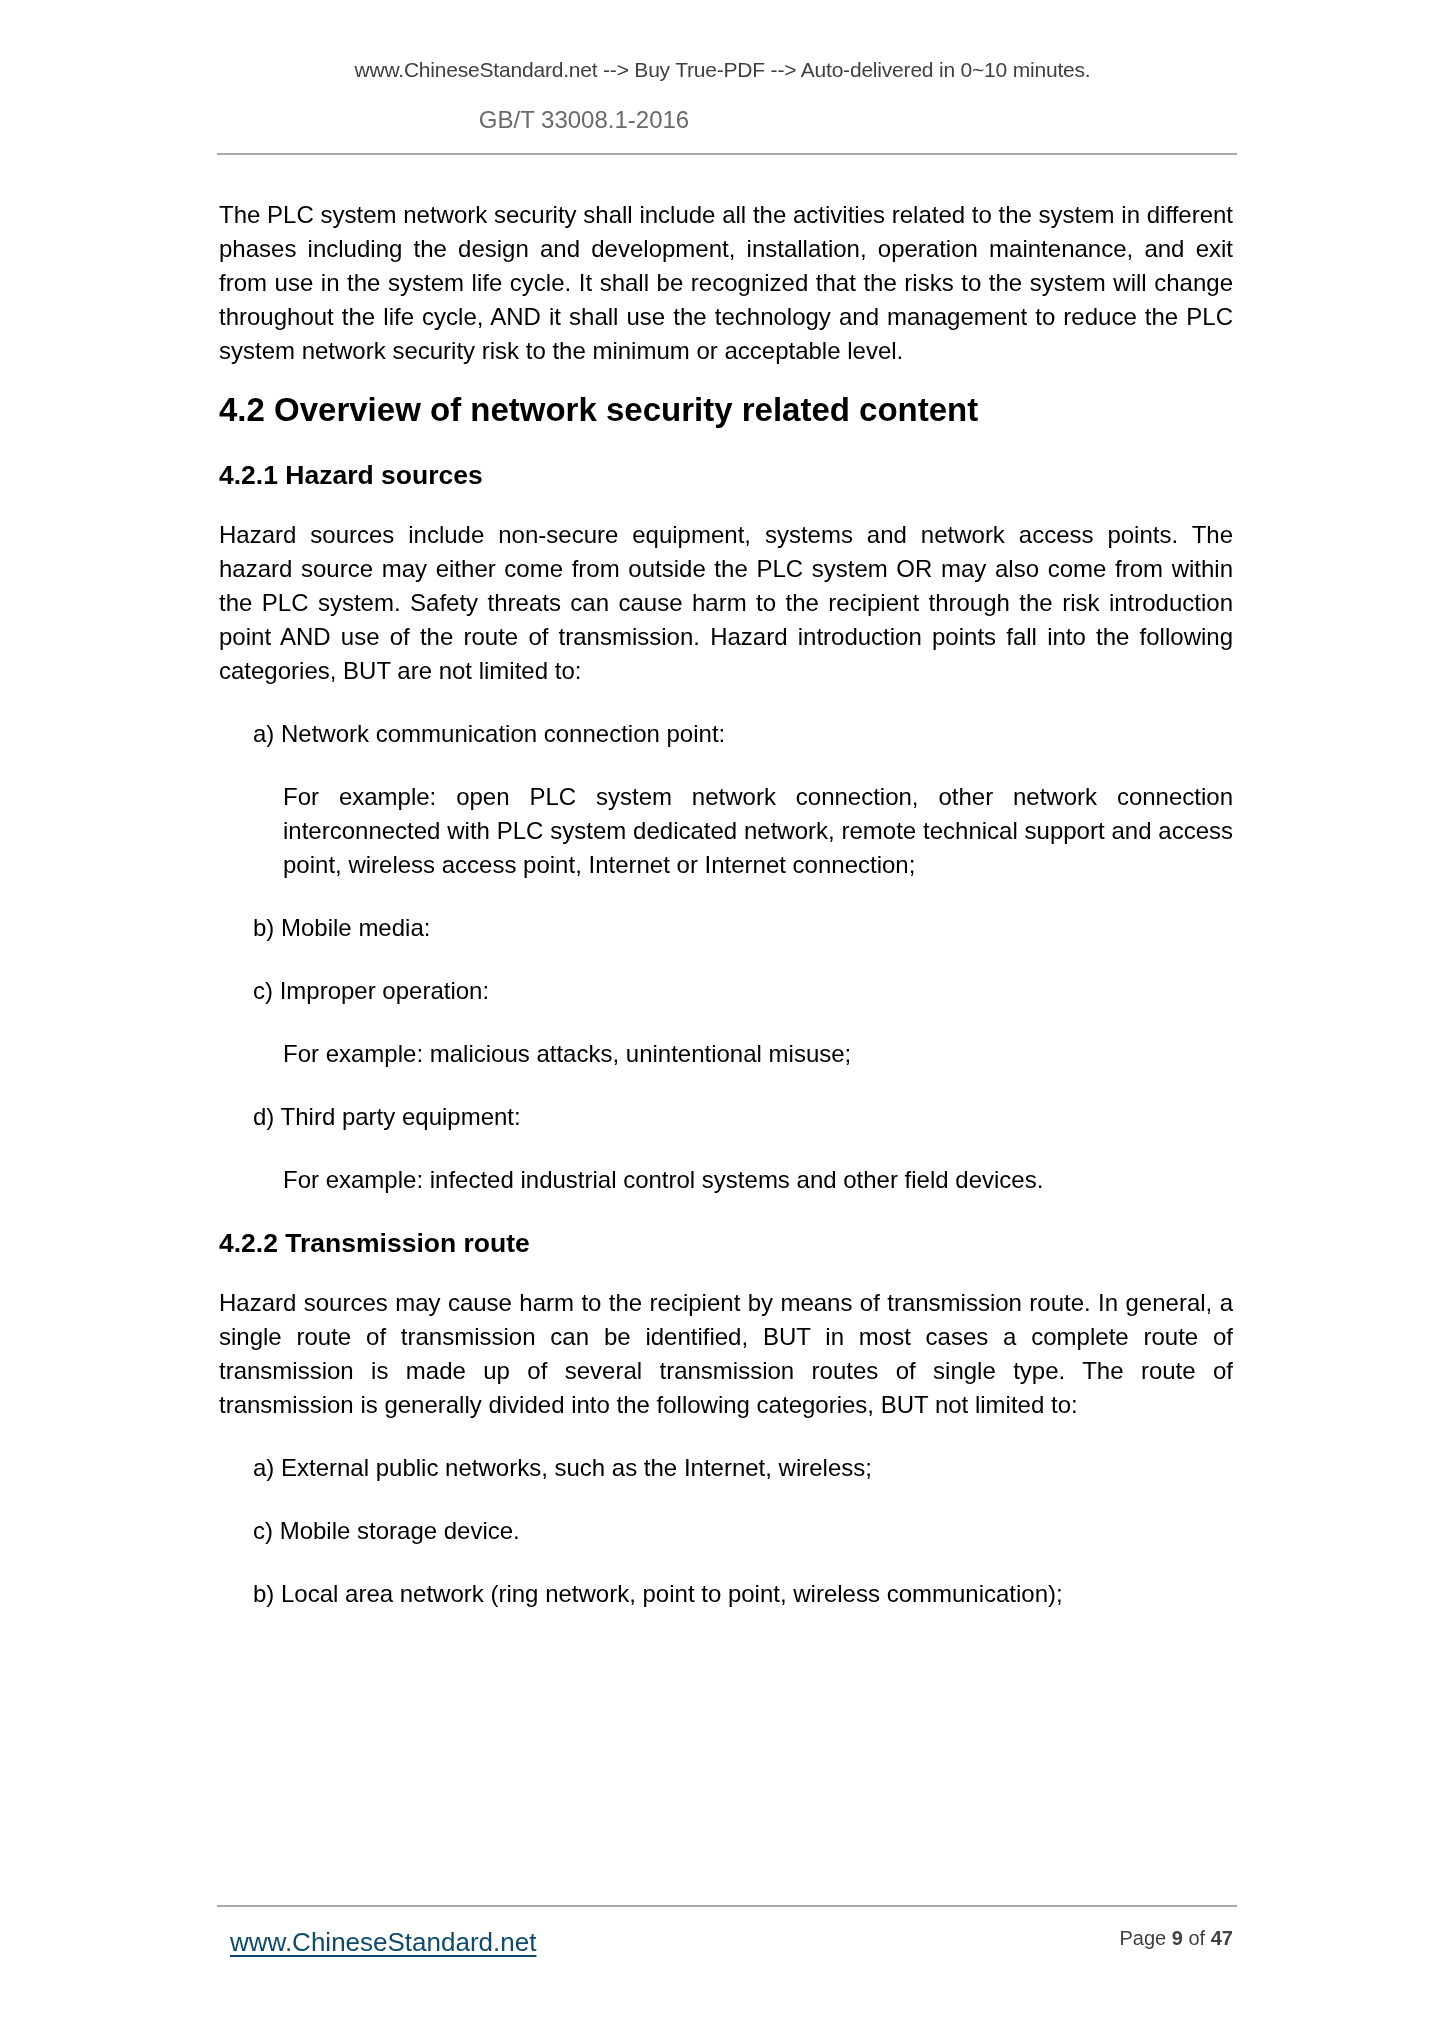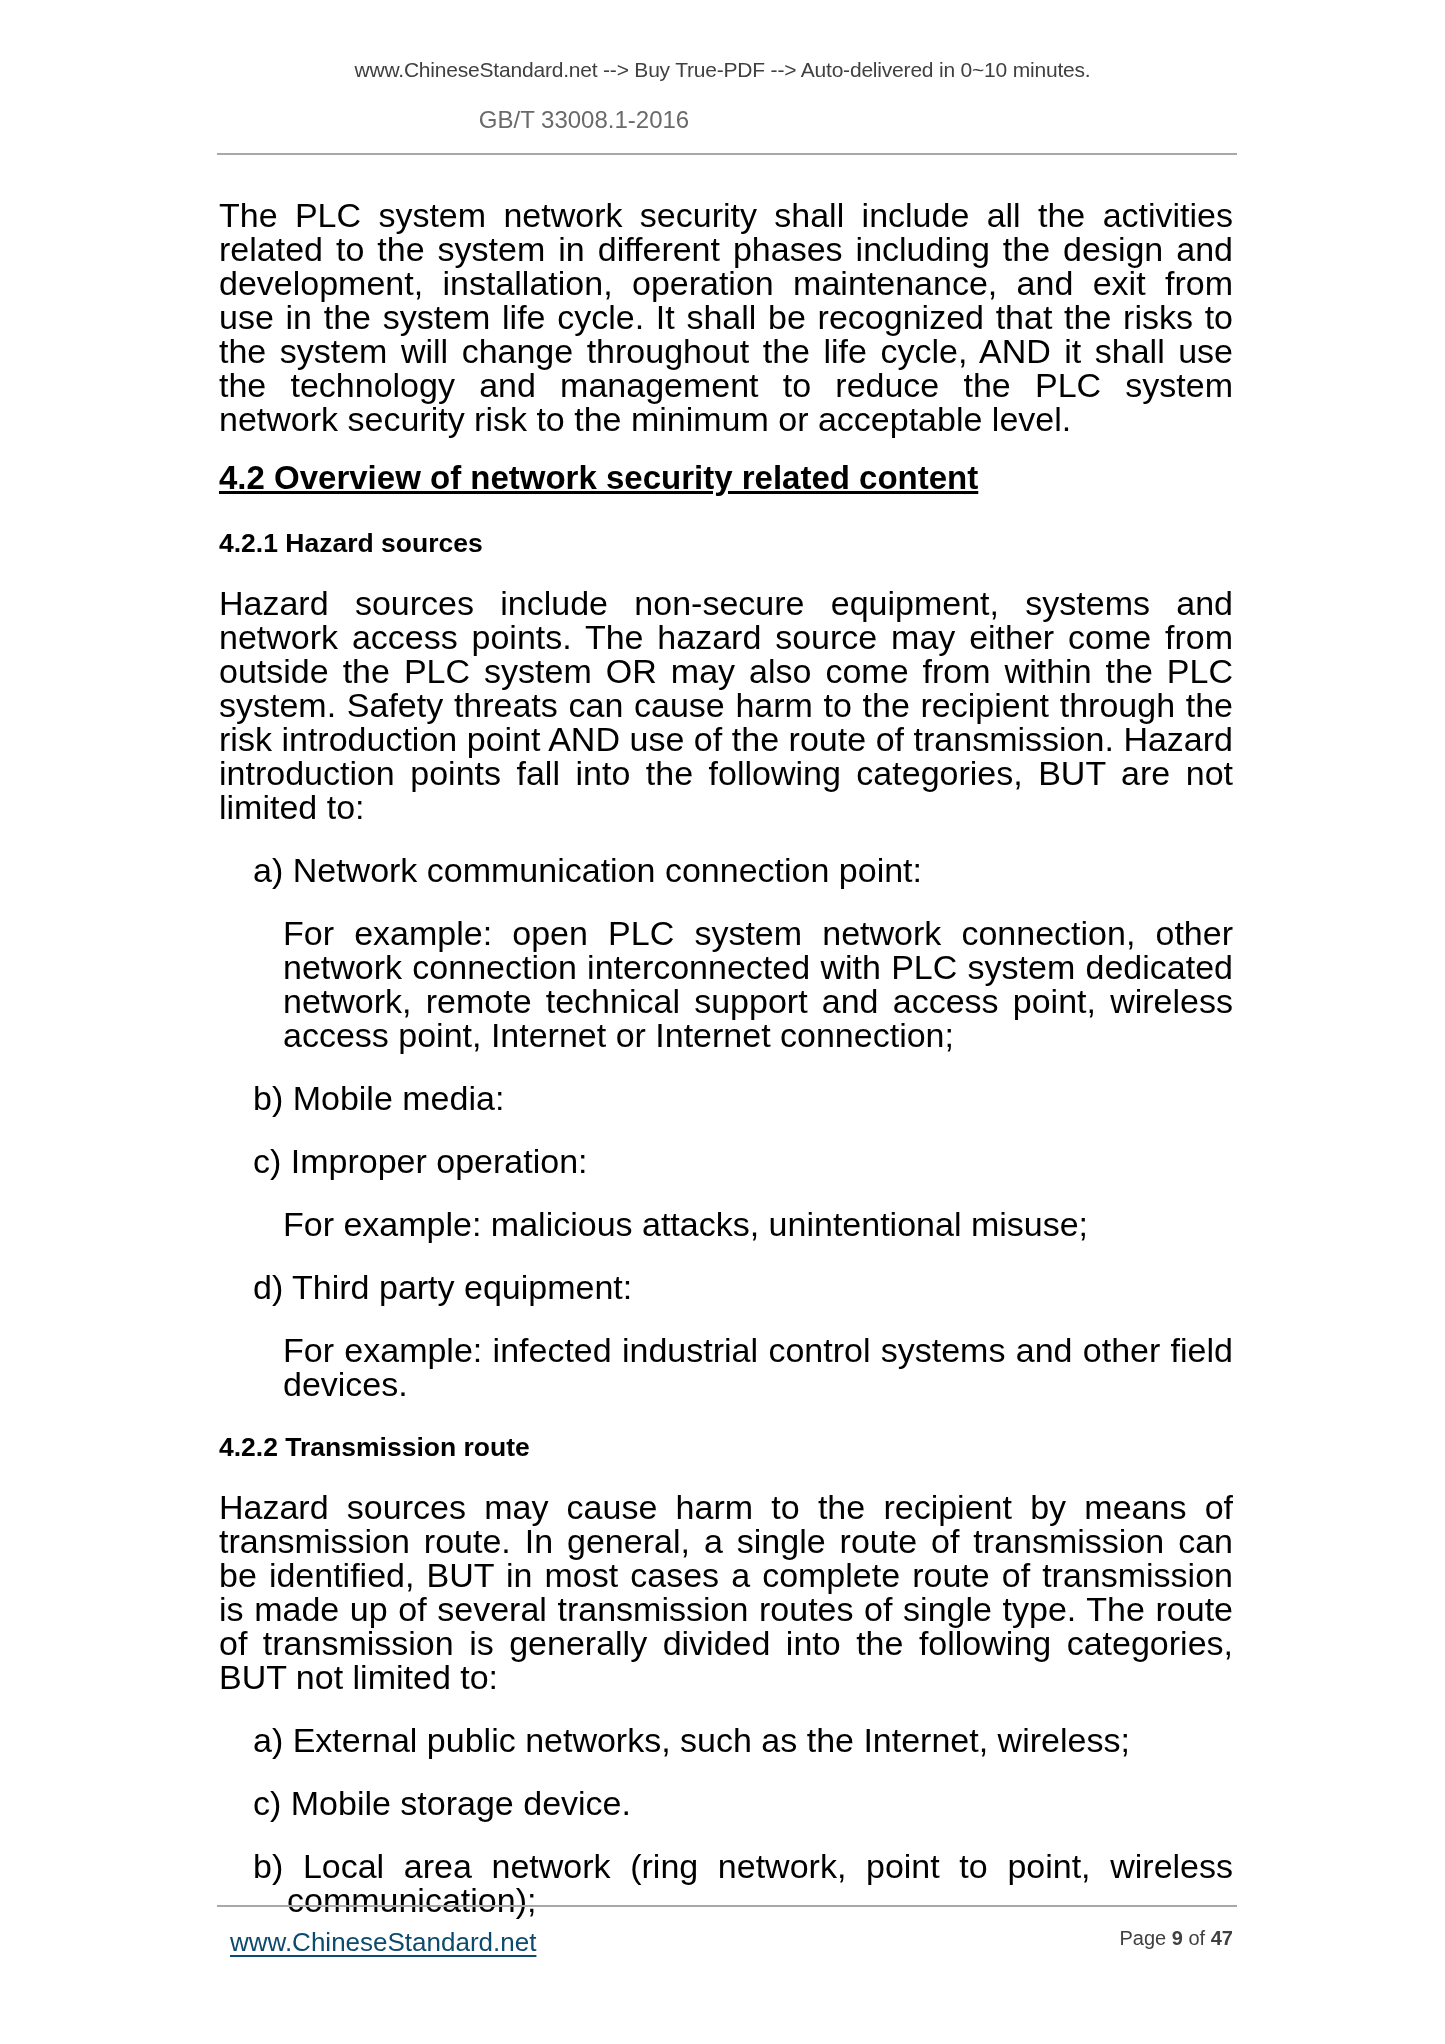--- a/index.html
+++ b/index.html
@@ -4,23 +4,23 @@
 <style>
   html, body { margin: 0; padding: 0; background: #ffffff; }
   body { width: 1445px; height: 2044px; position: relative; overflow: hidden;
          font-family: "Liberation Sans", sans-serif; color: #000; }
   .hdr-top { position: absolute; top: 58px; left: 0; width: 1445px; text-align: center;
              font-size: 21px; color: #404040; letter-spacing: -0.2px; }
   .hdr-sub { position: absolute; top: 106px; left: 0; width: 1168px; text-align: center;
              font-size: 24px; color: #6a6a6a; }
   .hdr-rule { position: absolute; top: 153px; left: 217px; width: 1020px; height: 2px; background: #a8a8a8; }
   .content { position: absolute; top: 198px; left: 219px; width: 1014px; }
-  p { margin: 0; font-size: 34px; line-height: 34px; text-align: justify; }
+  p { margin: 0; font-size: 24px; line-height: 34px; text-align: justify; }
   .body-p { margin-bottom: 22px; }
-  h2 { margin: 12px 0 28px 0; font-size: 33px; font-weight: bold; line-height: 40px; text-decoration: underline; }
+  h2 { margin: 12px 0 28px 0; font-size: 33px; font-weight: bold; line-height: 40px; }
   h3 { margin: 0 0 26px 0; font-size: 26.5px; font-weight: bold; line-height: 34px; }
   .item-label { margin-left: 34px; margin-bottom: 29px; }
   .item-example { margin-left: 64px; margin-bottom: 29px; }
   .item-hang { margin-left: 34px; padding-left: 34px; text-indent: -34px; margin-bottom: 29px; }
   .ftr-rule { position: absolute; top: 1905px; left: 217px; width: 1020px; height: 2px; background: #a8a8a8; }
   .ftr-link { position: absolute; top: 1927px; left: 230px; font-size: 26px; color: #0c4a6e;
               text-decoration: underline; text-underline-offset: 4px; }
   .ftr-page { position: absolute; top: 1927px; right: 212px; font-size: 20px; color: #404040; }
   .ftr-page b { font-weight: bold; }
 </style>

